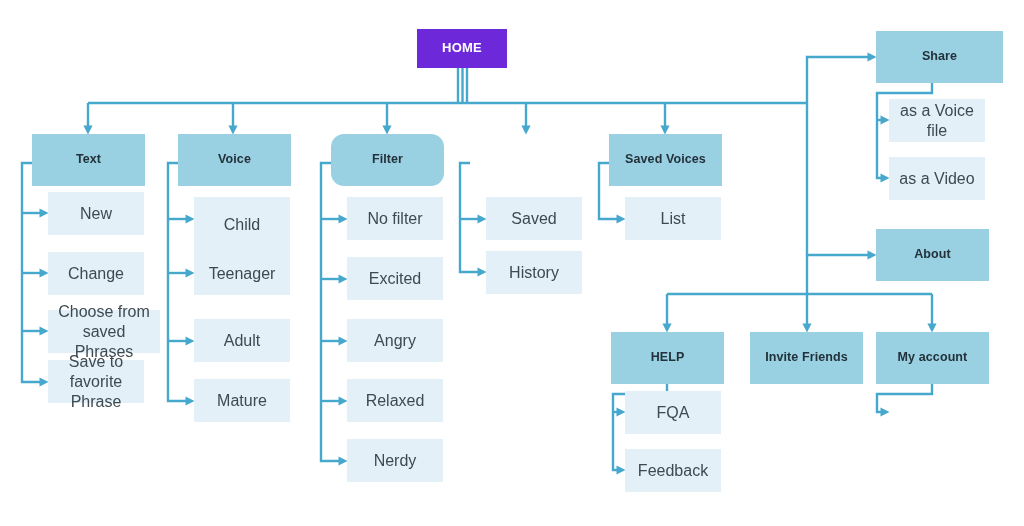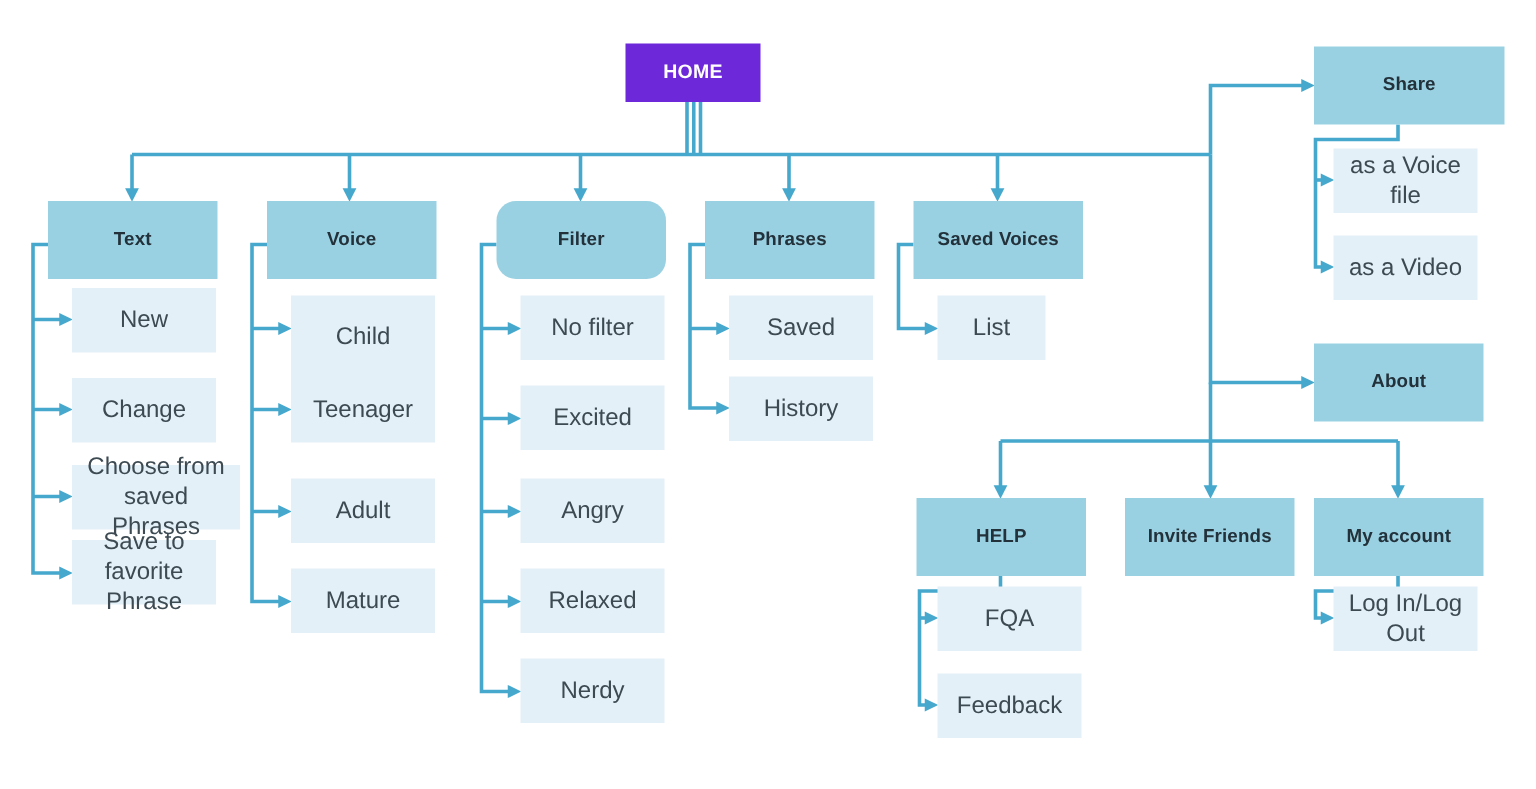--- a/index.html
+++ b/index.html
@@ -195,33 +195,30 @@
       </div>
       <div class="node node-leaf" style="left: 347px; top: 319px; width: 96px; height: 43px;">
         <span class="node-label">Angry</span>
       </div>
       <div class="node node-leaf" style="left: 347px; top: 379px; width: 96px; height: 43px;">
         <span class="node-label">Relaxed</span>
       </div>
       <div class="node node-leaf" style="left: 347px; top: 439px; width: 96px; height: 43px;">
         <span class="node-label">Nerdy</span>
       </div>
-      <div class="node node-section" style="left: 470px; top: 134px; width: 113px; height: 52px;">
-        <span class="node-label">Phrases</span>
-      </div>
       <div class="node node-leaf" style="left: 486px; top: 197px; width: 96px; height: 43px;">
         <span class="node-label">Saved</span>
       </div>
       <div class="node node-leaf" style="left: 486px; top: 251px; width: 96px; height: 43px;">
         <span class="node-label">History</span>
       </div>
       <div class="node node-section" style="left: 609px; top: 134px; width: 113px; height: 52px;">
         <span class="node-label">Saved Voices</span>
       </div>
-      <div class="node node-leaf" style="left: 625px; top: 197px; width: 72px; height: 43px;">
+      <div class="node node-leaf" style="left: 625px; top: 197px; width: 96px; height: 43px;">
         <span class="node-label">List</span>
       </div>
       <div class="node node-section" style="left: 876px; top: 31px; width: 127px; height: 52px;">
         <span class="node-label">Share</span>
       </div>
       <div class="node node-leaf" style="left: 889px; top: 99px; width: 96px; height: 43px;">
         <span class="node-label">as a Voice file</span>
       </div>
       <div class="node node-leaf" style="left: 889px; top: 157px; width: 96px; height: 43px;">
         <span class="node-label">as a Video</span>
@@ -237,18 +234,15 @@
       </div>
       <div class="node node-leaf" style="left: 625px; top: 449px; width: 96px; height: 43px;">
         <span class="node-label">Feedback</span>
       </div>
       <div class="node node-section" style="left: 750px; top: 332px; width: 113px; height: 52px;">
         <span class="node-label">Invite Friends</span>
       </div>
       <div class="node node-section" style="left: 876px; top: 332px; width: 113px; height: 52px;">
         <span class="node-label">My account</span>
       </div>
-      <div class="node node-leaf" style="left: 889px; top: 391px; width: 96px; height: 43px;">
-        <span class="node-label">Log In/Log Out</span>
-      </div>
     </div>
 
 </div>
 
 </body></html>

